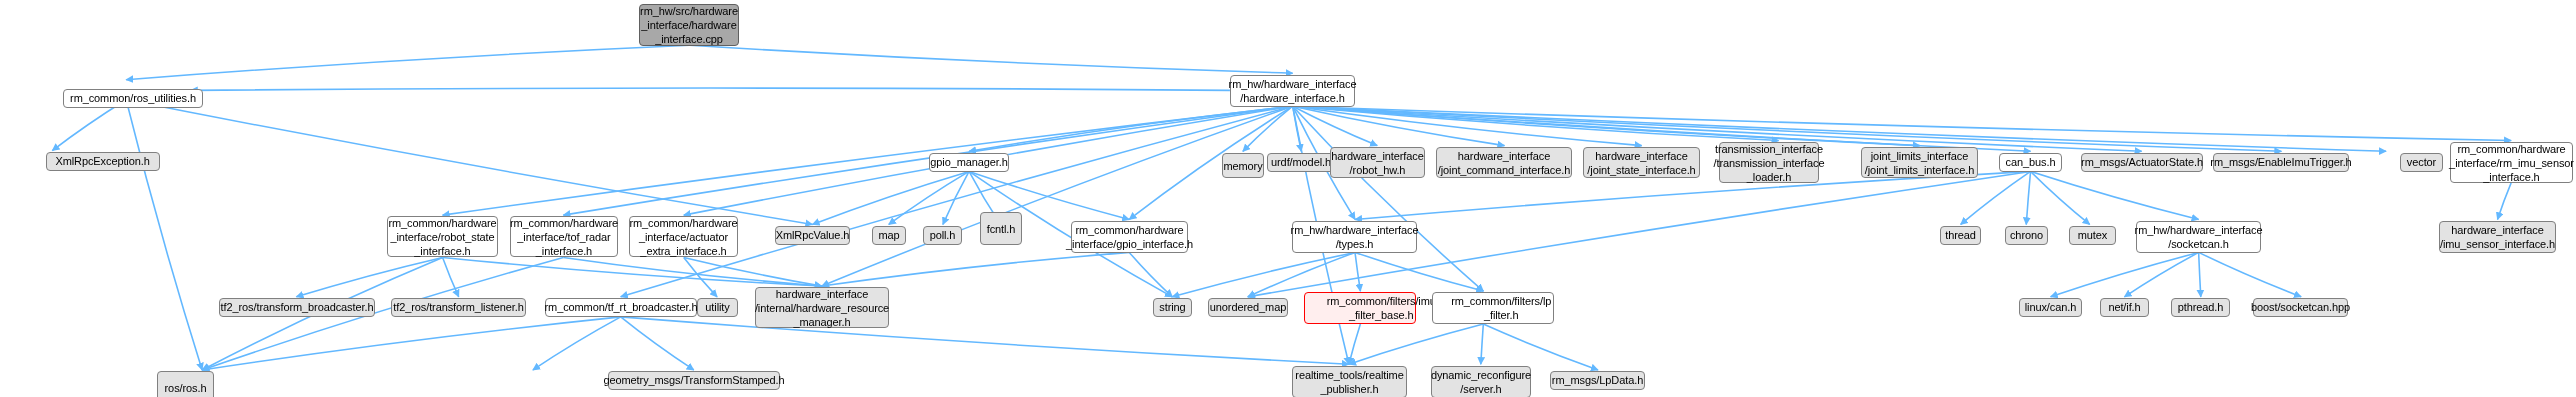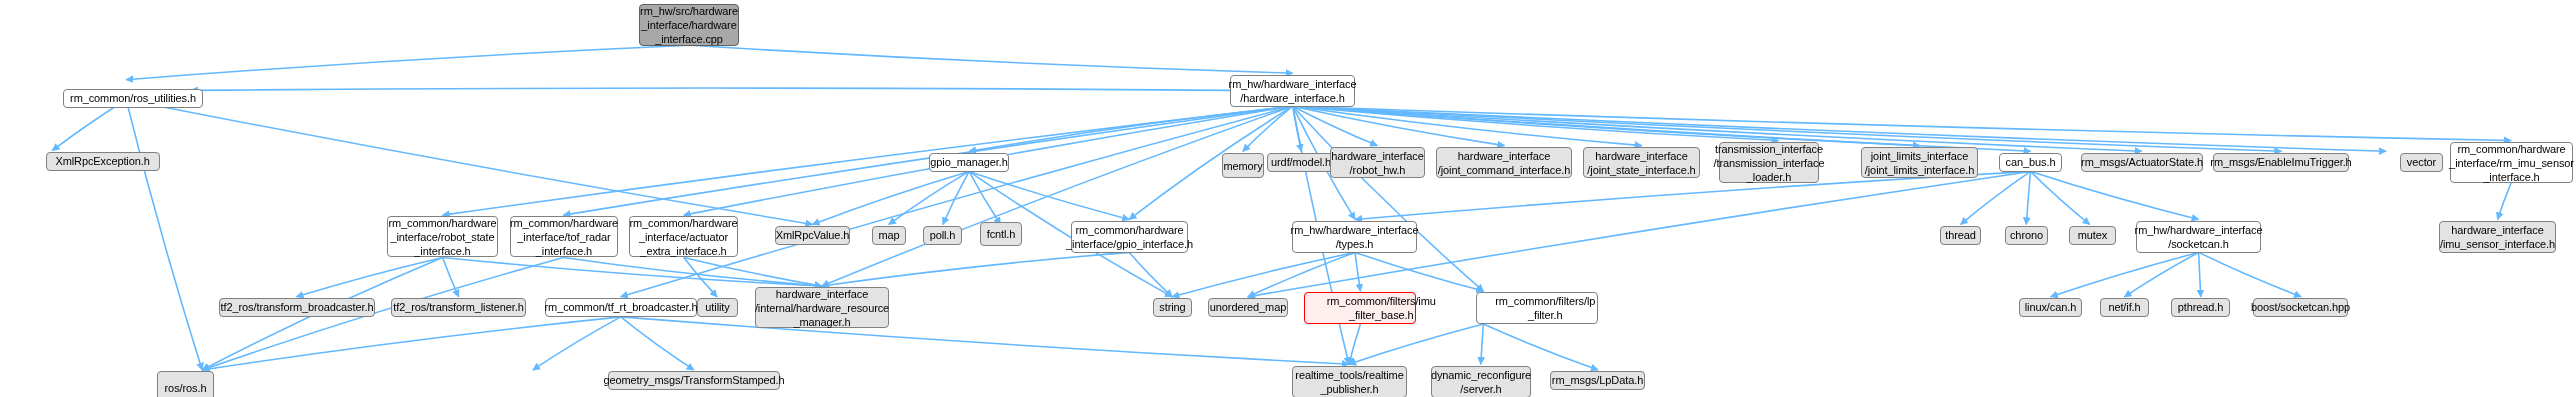--- a/index.html
+++ b/index.html
@@ -149,21 +149,21 @@
 _interface.h</span></div>
       <div class="node white" style="left: 510px; top: 216px; width: 108px; height: 41px;"><span>rm_common/hardware
 _interface/tof_radar
 _interface.h</span></div>
       <div class="node white" style="left: 629px; top: 216px; width: 109px; height: 41px;"><span>rm_common/hardware
 _interface/actuator
 _extra_interface.h</span></div>
       <div class="node" style="left: 775px; top: 226px; width: 75px; height: 18.6px;"><span>XmlRpcValue.h</span></div>
       <div class="node" style="left: 872px; top: 226px; width: 34px; height: 18.6px;"><span>map</span></div>
       <div class="node" style="left: 923px; top: 226px; width: 39px; height: 18.6px;"><span>poll.h</span></div>
-      <div class="node" style="left: 980px; top: 222px; width: 42px; height: 24px;"><span>fcntl.h</span></div>
+      <div class="node" style="left: 980px; top: 212px; width: 42px; height: 33px;"><span>fcntl.h</span></div>
       <div class="node white" style="left: 1071px; top: 221px; width: 117px; height: 32px;"><span>rm_common/hardware
 _interface/gpio_interface.h</span></div>
       <div class="node white" style="left: 1292px; top: 221px; width: 125px; height: 32px;"><span>rm_hw/hardware_interface
 /types.h</span></div>
       <div class="node" style="left: 1940px; top: 226px; width: 41px; height: 18.6px;"><span>thread</span></div>
       <div class="node" style="left: 2005px; top: 226px; width: 43px; height: 18.6px;"><span>chrono</span></div>
       <div class="node" style="left: 2069px; top: 226px; width: 47px; height: 18.6px;"><span>mutex</span></div>
       <div class="node white" style="left: 2136px; top: 221px; width: 125px; height: 32px;"><span>rm_hw/hardware_interface
 /socketcan.h</span></div>
       <div class="node" style="left: 2439px; top: 221px; width: 117px; height: 32px;"><span>hardware_interface
@@ -172,21 +172,21 @@
       <div class="node" style="left: 391px; top: 298px; width: 135px; height: 18.6px;"><span>tf2_ros/transform_listener.h</span></div>
       <div class="node white" style="left: 545px; top: 298px; width: 152px; height: 18.6px;"><span>rm_common/tf_rt_broadcaster.h</span></div>
       <div class="node" style="left: 697px; top: 298px; width: 41px; height: 18.6px;"><span>utility</span></div>
       <div class="node" style="left: 755px; top: 287px; width: 134px; height: 41px;"><span>hardware_interface
 /internal/hardware_resource
 _manager.h</span></div>
       <div class="node" style="left: 1153px; top: 298px; width: 39px; height: 18.6px;"><span>string</span></div>
       <div class="node" style="left: 1208px; top: 298px; width: 80px; height: 18.6px;"><span>unordered_map</span></div>
       <div class="node highlight" style="left: 1304px; top: 292px; width: 112px; height: 32px; padding-left: 46px;"><span>rm_common/filters/imu
 _filter_base.h</span></div>
-      <div class="node white" style="left: 1476px; top: 292px; width: 122px; height: 32px; padding-left: 20px;"><span>rm_common/filters/lp
+      <div class="node white" style="left: 1432px; top: 292px; width: 122px; height: 32px; padding-left: 20px;"><span>rm_common/filters/lp
 _filter.h</span></div>
       <div class="node" style="left: 2019px; top: 298px; width: 63px; height: 18.6px;"><span>linux/can.h</span></div>
       <div class="node" style="left: 2100px; top: 298px; width: 49px; height: 18.6px;"><span>net/if.h</span></div>
       <div class="node" style="left: 2171px; top: 298px; width: 59px; height: 18.6px;"><span>pthread.h</span></div>
       <div class="node" style="left: 2253px; top: 298px; width: 95px; height: 18.6px;"><span>boost/socketcan.hpp</span></div>
       <div class="node" style="left: 157px; top: 371px; width: 57px; height: 34px;"><span>ros/ros.h</span></div>
       <div class="node" style="left: 474px; top: 371px; width: 117px; height: 18.6px; margin-top: 41px;"><span>tf2_msgs/TFMessage.h</span></div>
       <div class="node" style="left: 608px; top: 371px; width: 172px; height: 18.6px;"><span>geometry_msgs/TransformStamped.h</span></div>
       <div class="node" style="left: 1292px; top: 366px; width: 115px; height: 32px; align-items: flex-end;"><span>realtime_tools/realtime
 _publisher.h</span></div>

